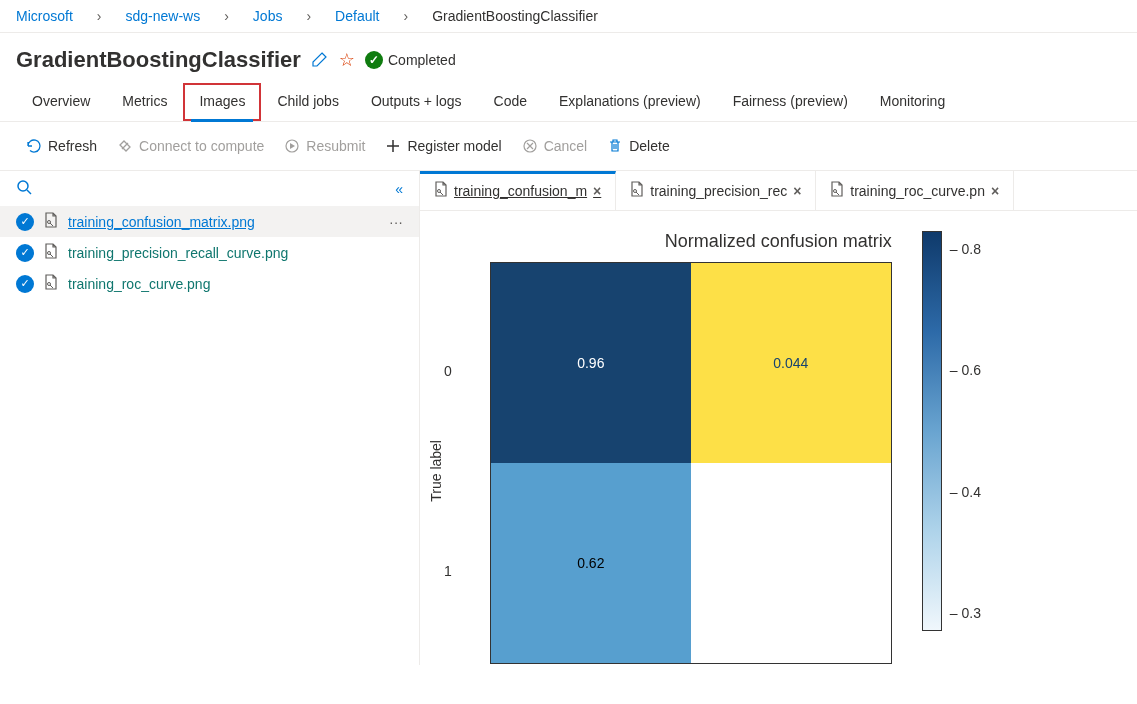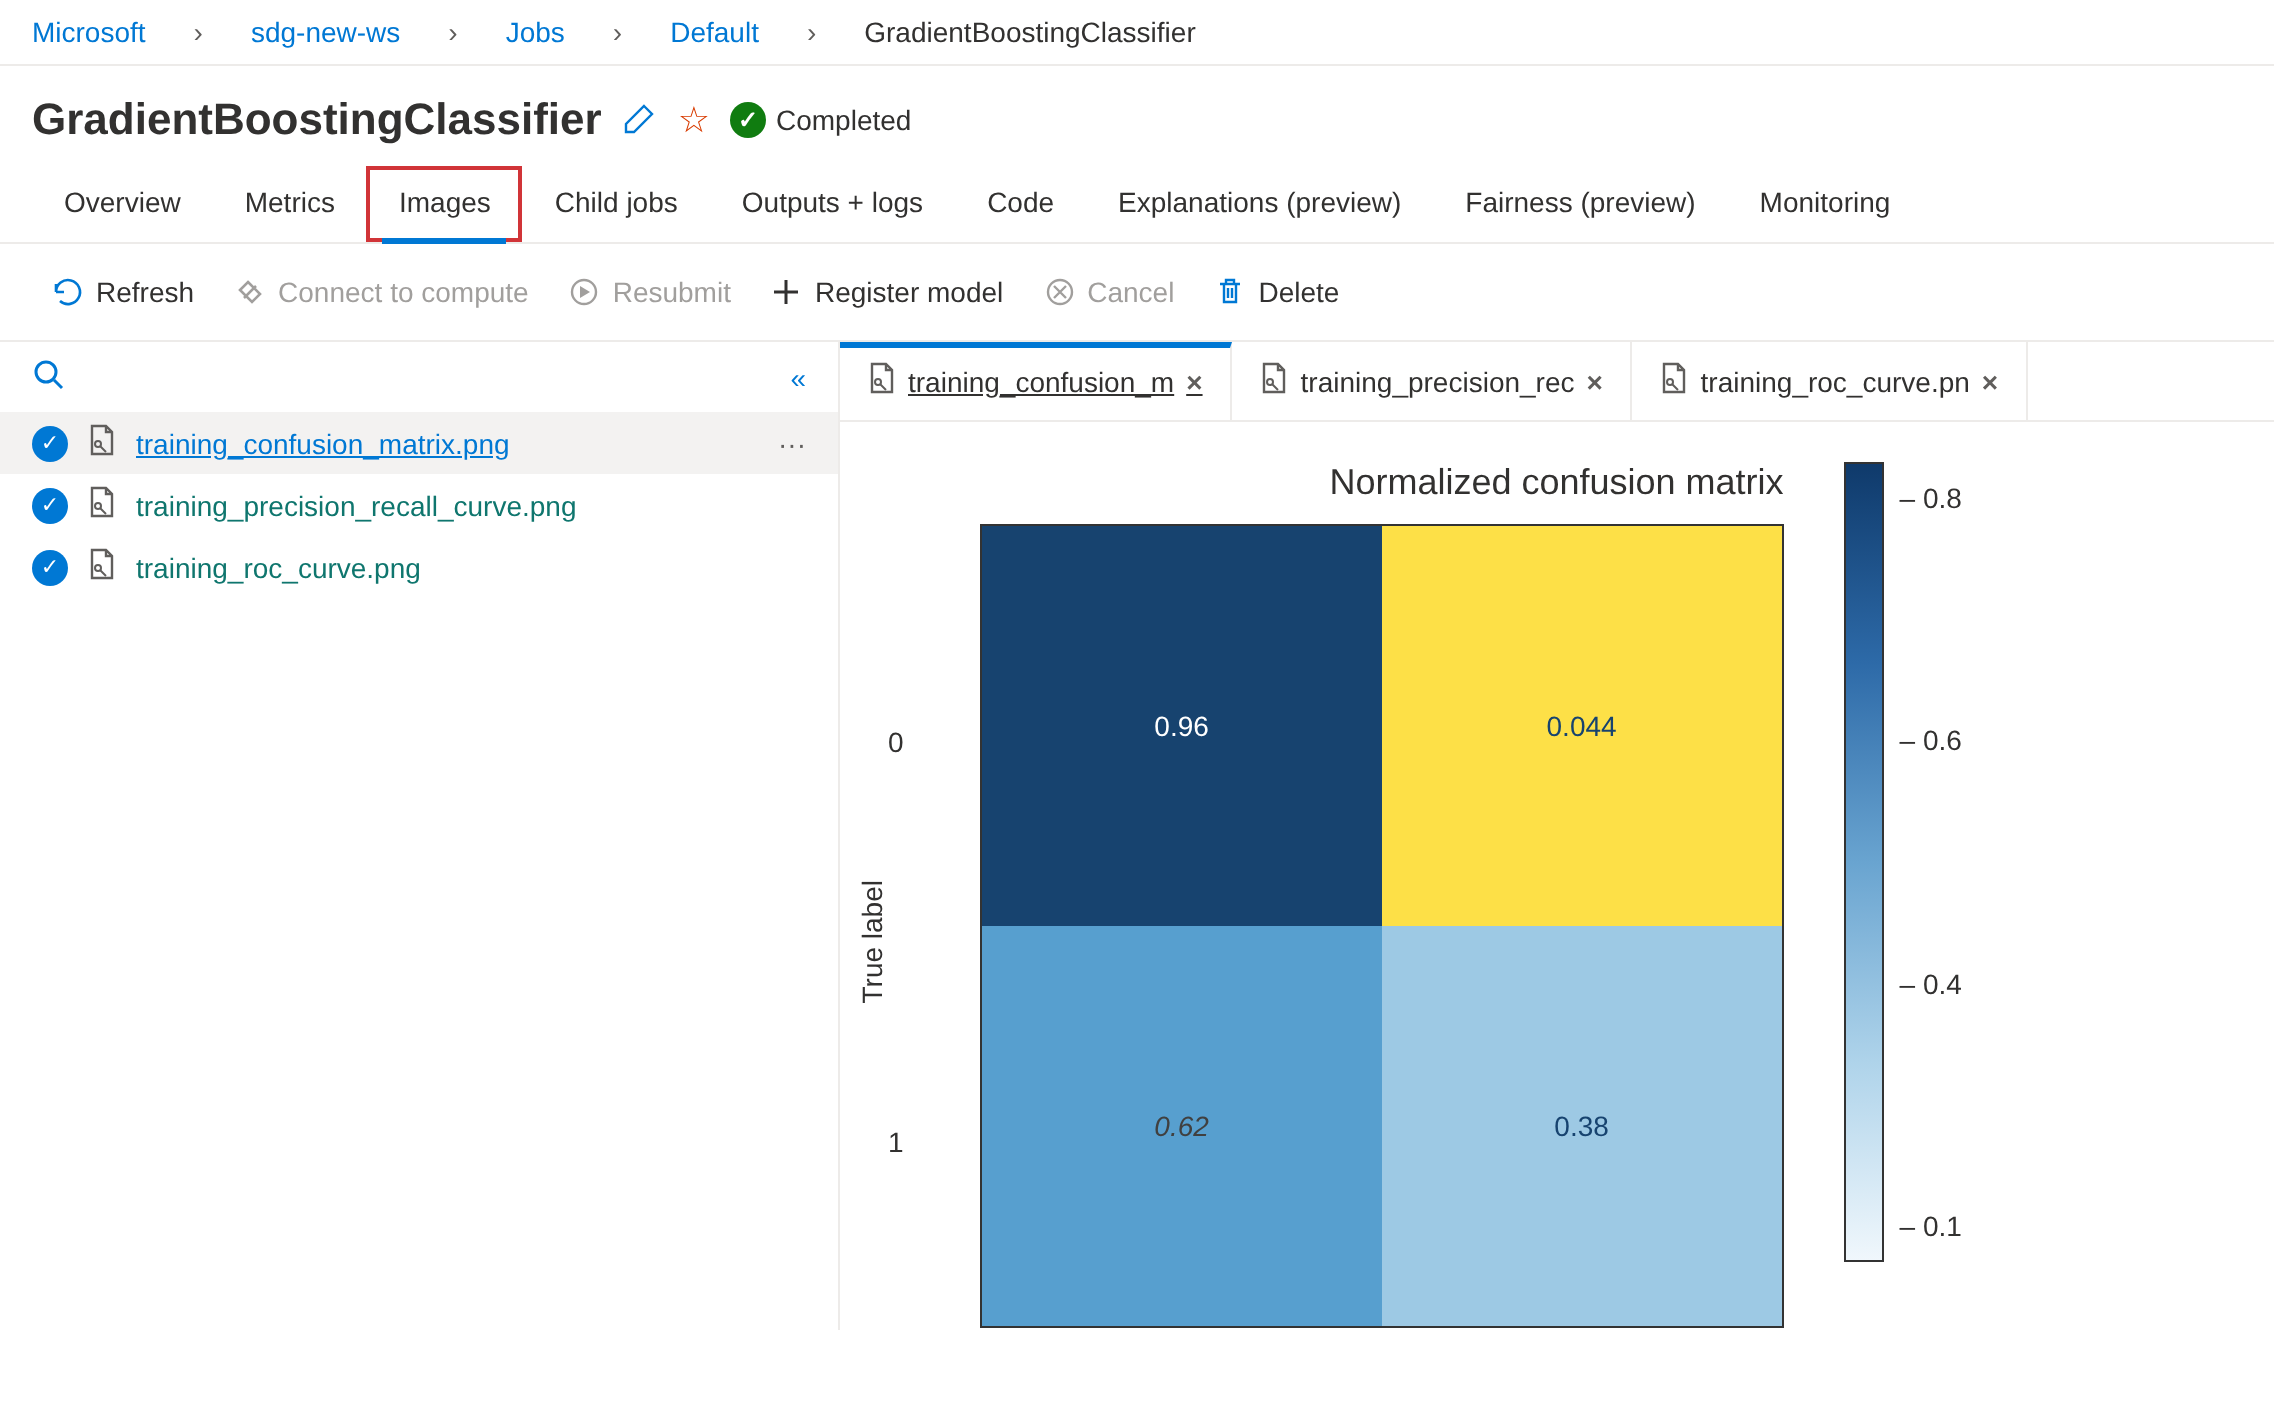--- a/index.html
+++ b/index.html
@@ -227,34 +227,33 @@
           <div class="ticks-y">
             <span>0</span>
             <span>1</span>
           </div>
         </div>
         <div class="heat">
           <div class="title">Normalized confusion matrix</div>
           <div class="grid" id="heatgrid">
               <div class="cell" style="background: rgb(23, 67, 111); color: rgb(255, 255, 255);">0.96</div>
               <div class="cell" style="background: #fde047; color: rgb(23, 67, 111);">0.044</div>
-              <div class="cell" style="background: rgb(87, 159, 207); color: #404040; font-style: italic;">0.62</div>
-              <div class="cell" style="background: rgb(157, 201, 228); color: rgb(23, 67, 111);">0.38</div>
+              <div class="cell" style="background: rgb(87, 159, 207); color: #000000;">0.62</div>
             </div>
           <div class="ticks-x">
             <span>0</span>
             <span>1</span>
           </div>
           <div class="axis-x-label">Predicted label</div>
         </div>
         <div class="colorbar">
           <div class="cbar"></div>
           <div class="cbar-ticks">
             <span>0.8</span>
             <span>0.6</span>
             <span>0.4</span>
-            <span>0.1</span>
+            <span>0.3</span>
           </div>
         </div>
       </div>
     </div>
   </div>
 </div>
 
 </body></html>

